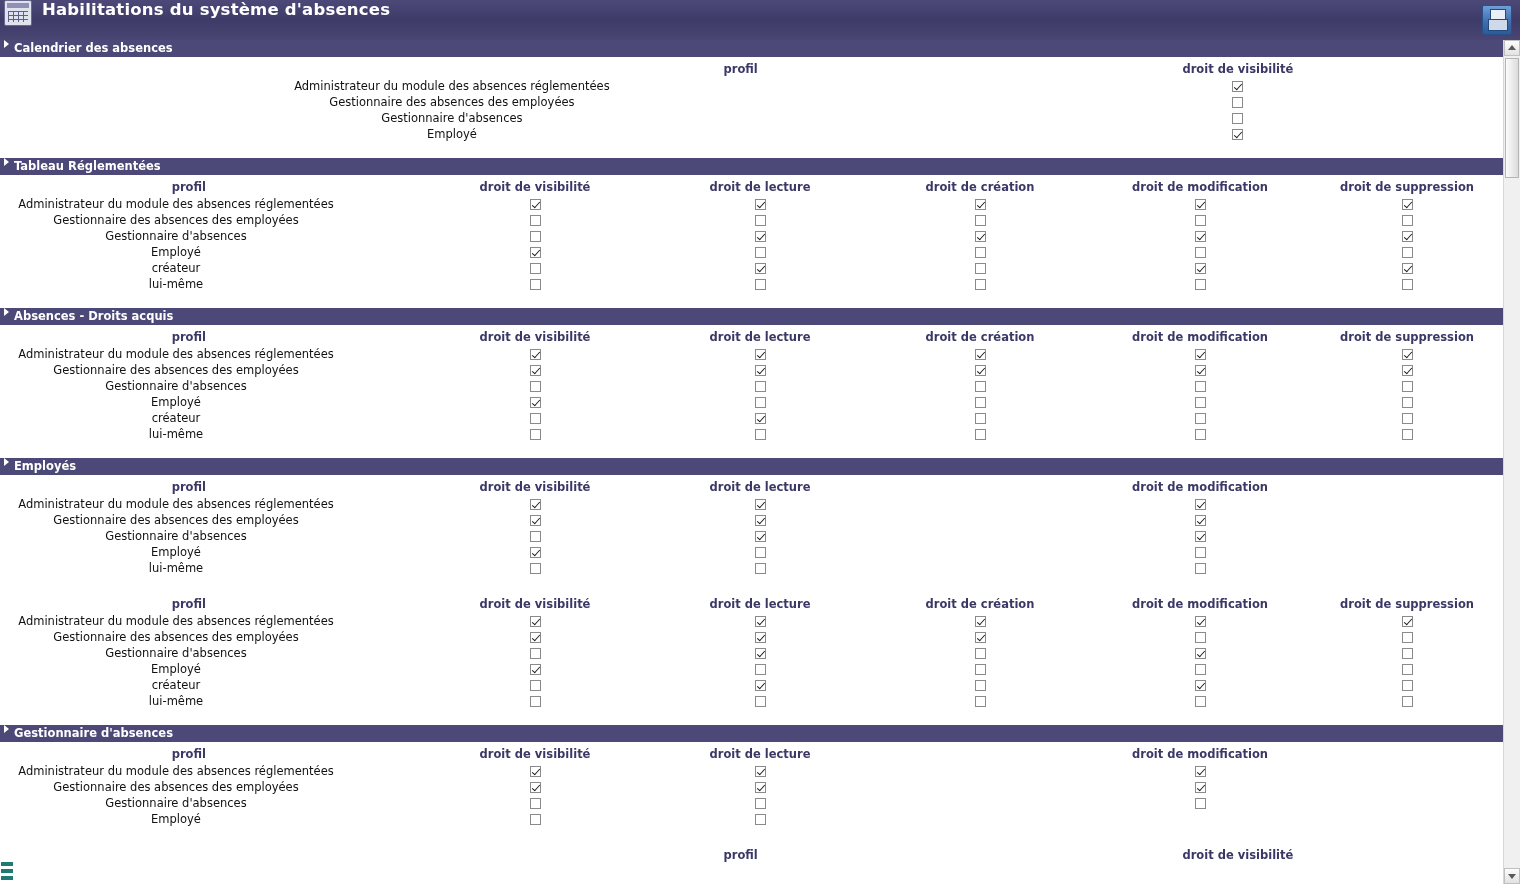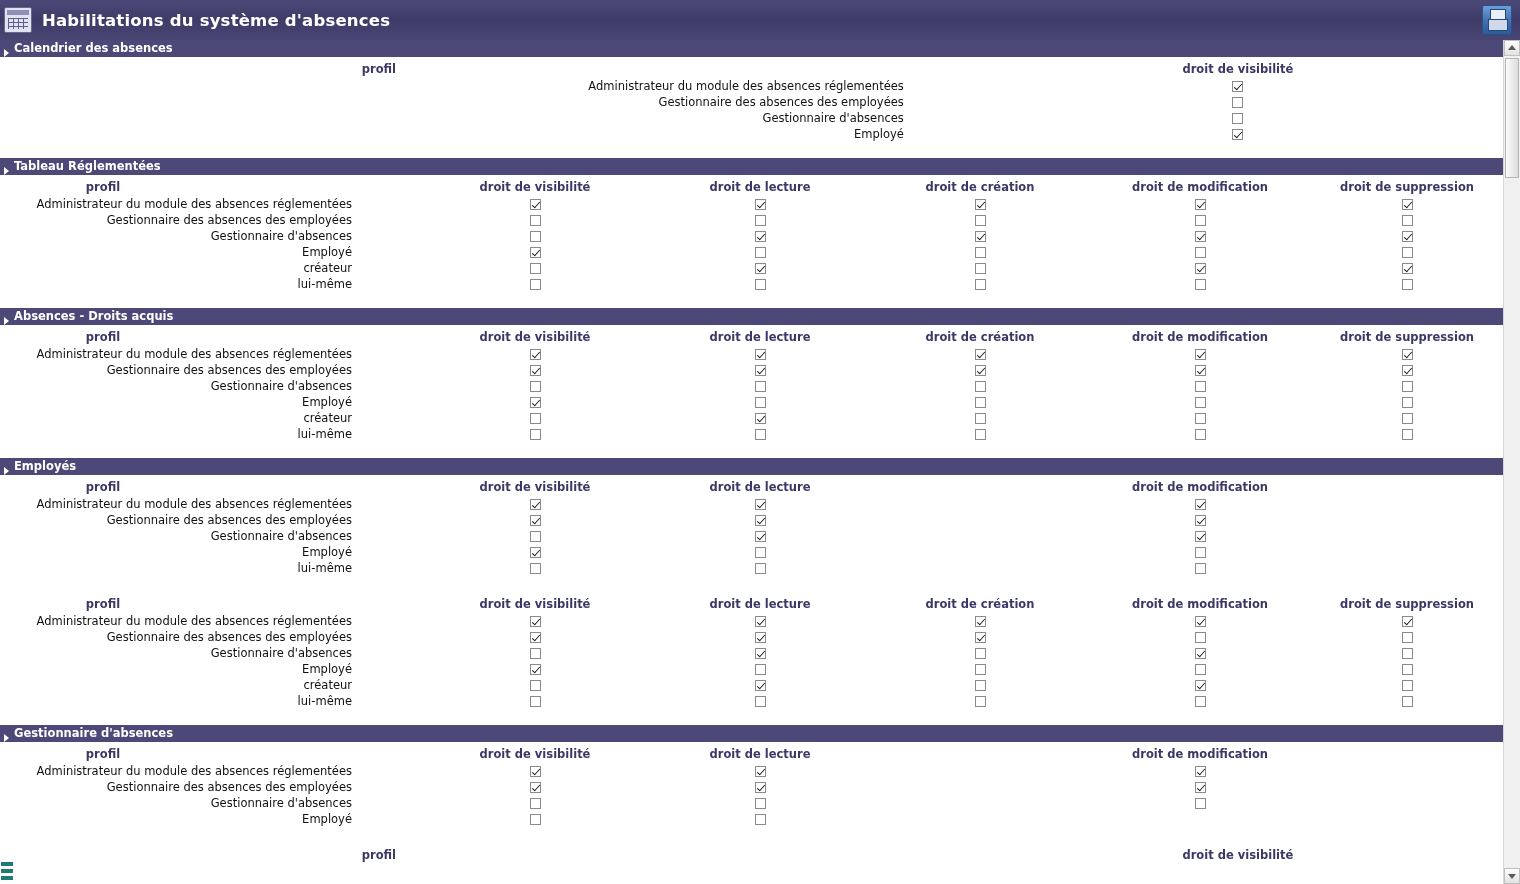--- a/index.html
+++ b/index.html
@@ -14,21 +14,20 @@
     position: relative;
     overflow: hidden;
     background: #ffffff;
   }
 
   
   .titlebar {
     height: 40px;
     background: linear-gradient(to bottom, #4c4878 0%, #3f3b68 50%, #4a4674 100%);
     display: flex;
-    align-items: center;
     position: relative;
     border-bottom: 1px solid #2e2b4d;
   }
   .titlebar .app-icon {
     width: 26px;
     height: 24px;
     margin-left: 4px;
     margin-right: 10px;
     background: #dfe3ee;
     border: 1px solid #6b6890;
@@ -107,21 +106,21 @@
   
   .section-header {
     background: #4c4878;
     color: #ffffff;
     font-size: 11.5px;
     font-weight: bold;
     height: 17px;
     line-height: 17px;
     padding-left: 4px;
     display: flex;
-    align-items: flex-end;
+    align-items: flex-start;
     cursor: pointer;
     user-select: none;
   }
   .section-header .tri {
     width: 0; height: 0;
     border-left: 5px solid #ffffff;
     border-top: 4px solid transparent;
     border-bottom: 4px solid transparent;
     margin-right: 5px;
     flex: none;
@@ -137,25 +136,25 @@
     font-size: 11.5px;
     font-weight: bold;
     color: #3b3866;
     padding: 5px 0 2px 0;
     text-align: center;
     vertical-align: bottom;
   }
   table.perm th.profil-col,
   table.perm td.profil-col {
     width: 420px;
+    text-align: center;
+    padding-right: 68px;
+  }
+  table.perm th.profil-col {
     text-align: right;
-    padding-right: 68px;
-  }
-  table.perm th.profil-col {
-    text-align: center;
     padding-right: 214px;
   }
   table.perm td {
     font-size: 11.5px;
     color: #1a1a1a;
     padding: 0;
     height: 16px;
     text-align: center;
     vertical-align: middle;
   }

